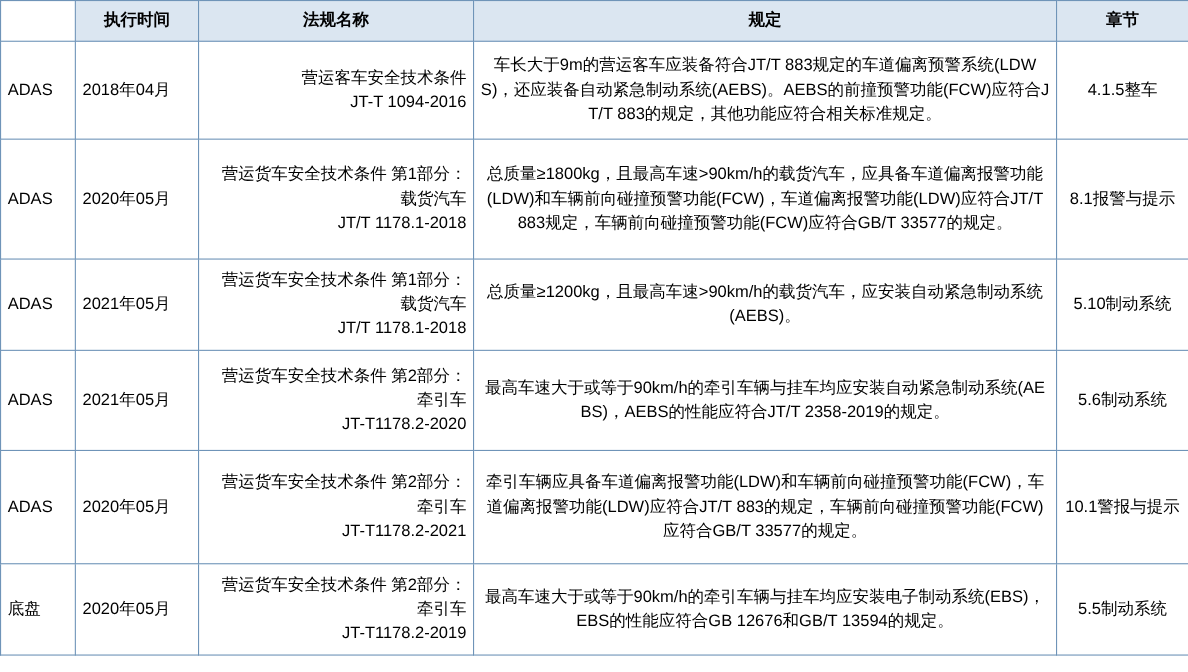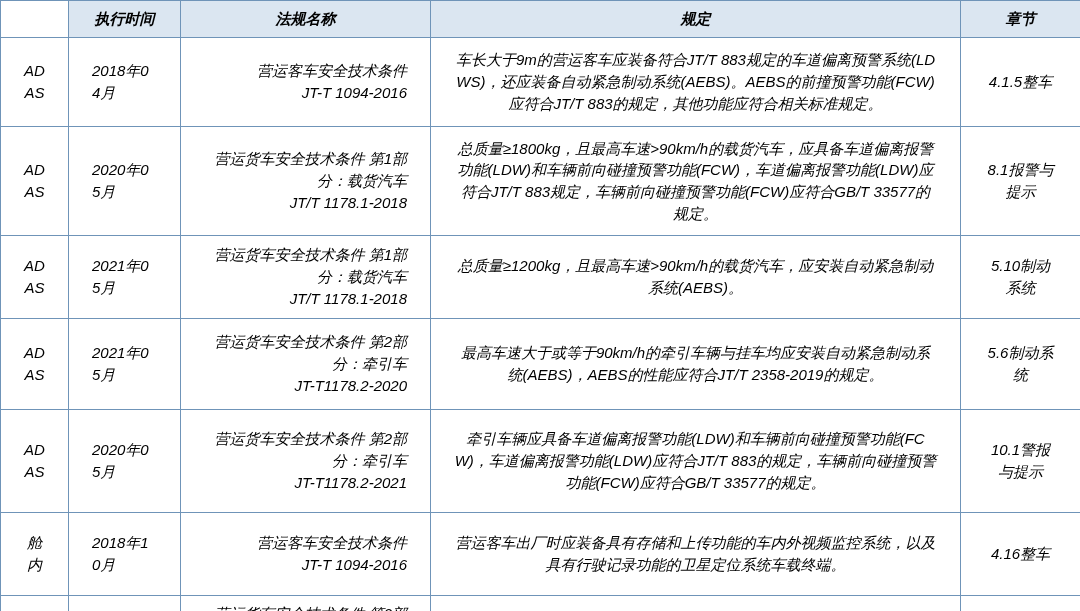--- a/index.html
+++ b/index.html
@@ -14,43 +14,41 @@
     color: #000000;
     overflow: hidden;
   }
   table.reg-table {
     border-collapse: collapse;
     width: 1080px;
     table-layout: fixed;
   }
   table.reg-table td, table.reg-table th {
     border: 1px solid #6f94b8;
-    padding: 4px 23px;
+    padding: 4px 6px;
     vertical-align: middle;
     font-size: 15px;
     line-height: 1.45;
     word-break: break-all;
-    font-style: italic;
   }
   thead th {
     background: #dbe6f1;
     font-weight: bold;
     text-align: center;
     height: 28px;
     font-size: 15px;
   }
   
   col.c0 { width: 68px; }
   col.c1 { width: 112px; }
   col.c2 { width: 250px; }
   col.c3 { width: 530px; }
   col.c4 { width: 120px; }
 
   td.cat {
-    text-align: center;
     font-size: 15px;
   }
   td.date {
     text-align: left;
     font-size: 15px;
   }
   td.name {
     text-align: right;
     font-size: 15px;
   }
@@ -131,28 +129,20 @@
     </tr>
     <tr>
       <td class="cat">ADAS</td>
       <td class="date">2020年05月</td>
       <td class="name" style="white-space: pre-line;">营运货车安全技术条件 第2部分：牵引车
 JT-T1178.2-2021</td>
       <td class="rule">牵引车辆应具备车道偏离报警功能(LDW)和车辆前向碰撞预警功能(FCW)，车道偏离报警功能(LDW)应符合JT/T 883的规定，车辆前向碰撞预警功能(FCW)应符合GB/T 33577的规定。</td>
       <td class="section">10.1警报与提示</td>
     </tr>
     <tr>
-      <td class="cat">舱内</td>
-      <td class="date">2018年10月</td>
-      <td class="name" style="white-space: pre-line;">营运客车安全技术条件
-JT-T 1094-2016</td>
-      <td class="rule">营运客车出厂时应装备具有存储和上传功能的车内外视频监控系统，以及具有行驶记录功能的卫星定位系统车载终端。</td>
-      <td class="section">4.16整车</td>
-    </tr>
-    <tr>
       <td class="cat">底盘</td>
       <td class="date">2020年05月</td>
       <td class="name" style="white-space: pre-line;">营运货车安全技术条件 第2部分：牵引车
 JT-T1178.2-2019</td>
       <td class="rule">最高车速大于或等于90km/h的牵引车辆与挂车均应安装电子制动系统(EBS)，EBS的性能应符合GB 12676和GB/T 13594的规定。</td>
       <td class="section">5.5制动系统</td>
     </tr>
   </tbody>
 </table>
 

